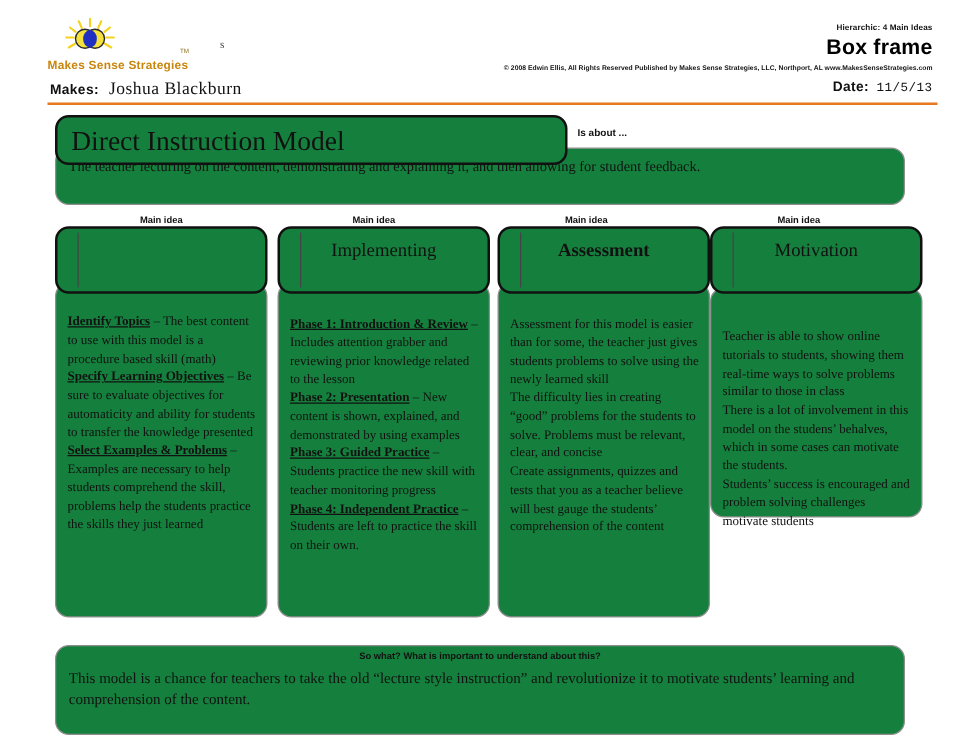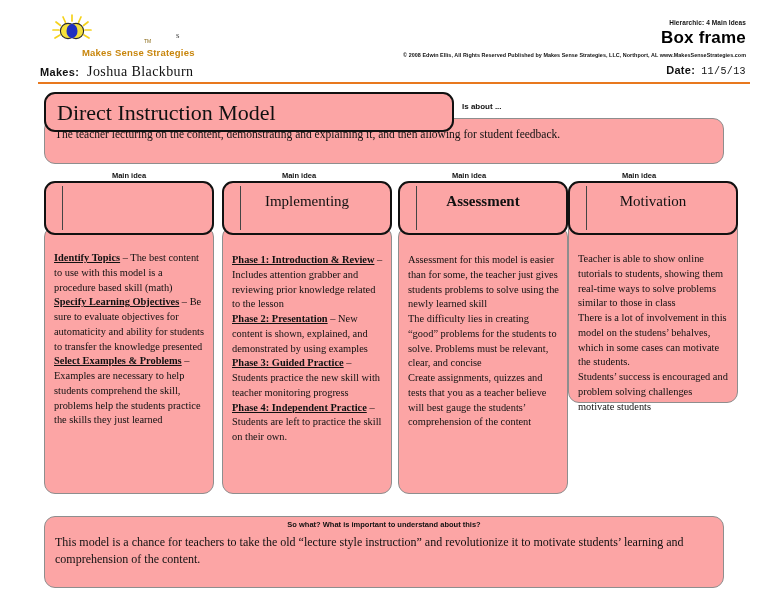--- a/index.html
+++ b/index.html
@@ -40,21 +40,20 @@
   }
   #logo-mark svg { display: block; }
   #logo-wordmark {
     font-family: "Liberation Sans", sans-serif;
     font-weight: bold;
     font-size: 9.5px;
     color: #C8860D;
     letter-spacing: 0.2px;
     margin-top: -1px;
     white-space: nowrap;
-    margin-left: 44px;
   }
   #logo-tm {
     position: absolute;
     left: 106px; top: 24px;
     font-family: "Liberation Sans", sans-serif;
     font-size: 5px;
     color: #8a6a18;
   }
   #stray-s {
     position: absolute;
@@ -127,21 +126,21 @@
     position: absolute;
     left: 38px; top: 82px;
     width: 712px;
     height: 2px;
     background: #E8781E;
   }
 
   
   .rbox {
     position: absolute;
-    background: #fca5a5;
+    background: #15803d;
     box-sizing: border-box;
   }
   .rbox.thick {
     border: 2px solid #111;
     border-radius: 11px;
   }
   .rbox.thin {
     border: 1px solid #8e8e8e;
     border-radius: 11px;
   }
@@ -325,21 +324,21 @@
 
   <div class="rbox thin detail-box" style="left:44px;">
     <div class="detail-text"><span class="lead">Identify Topics</span> – The best content to use with this model is a procedure based skill (math)<br><span class="lead">Specify Learning Objectives</span> – Be sure to evaluate objectives for automaticity and ability for students to transfer the knowledge presented<br><span class="lead">Select Examples &amp; Problems</span> – Examples are necessary to help students comprehend the skill, problems help the students practice the skills they just learned</div>
   </div>
   <div class="rbox thin detail-box" style="left:222px;">
     <div class="detail-text pad-top"><span class="lead">Phase 1: Introduction &amp; Review</span> – Includes attention grabber and reviewing prior knowledge related to the lesson<br><span class="lead">Phase 2: Presentation</span> – New content is shown, explained, and demonstrated by using examples<br><span class="lead">Phase 3: Guided Practice</span> – Students practice the new skill with teacher monitoring progress<br><span class="lead">Phase 4: Independent Practice</span> – Students are left to practice the skill on their own.</div>
   </div>
   <div class="rbox thin detail-box" style="left:398px;">
     <div class="detail-text pad-top">Assessment for this model is easier than for some, the teacher just gives students problems to solve using the newly learned skill<br>The difficulty lies in creating “good” problems for the students to solve. Problems must be relevant, clear, and concise<br>Create assignments, quizzes and tests that you as a teacher believe will best gauge the students’ comprehension of the content</div>
   </div>
-  <div class="rbox thin detail-box" style="left:568px;top:219px;height:184px;">
+  <div class="rbox thin detail-box" style="left:568px;top:230px;height:184px;">
     <div class="detail-text" style="top:32px;">Teacher is able to show online tutorials to students, showing them real-time ways to solve problems similar to those in class<br>There is a lot of involvement in this model on the studens’ behalves, which in some cases can motivate the students.<br>Students’ success is encouraged and problem solving challenges motivate students</div>
   </div>
 
   <div class="rbox thick mainidea-box" style="left:44px;">
     <div class="mainidea-rule"></div>
   </div>
   <div class="rbox thick mainidea-box" style="left:222px;">
     <div class="mainidea-rule"></div>
     <div class="mainidea-text">Implementing</div>
   </div>

